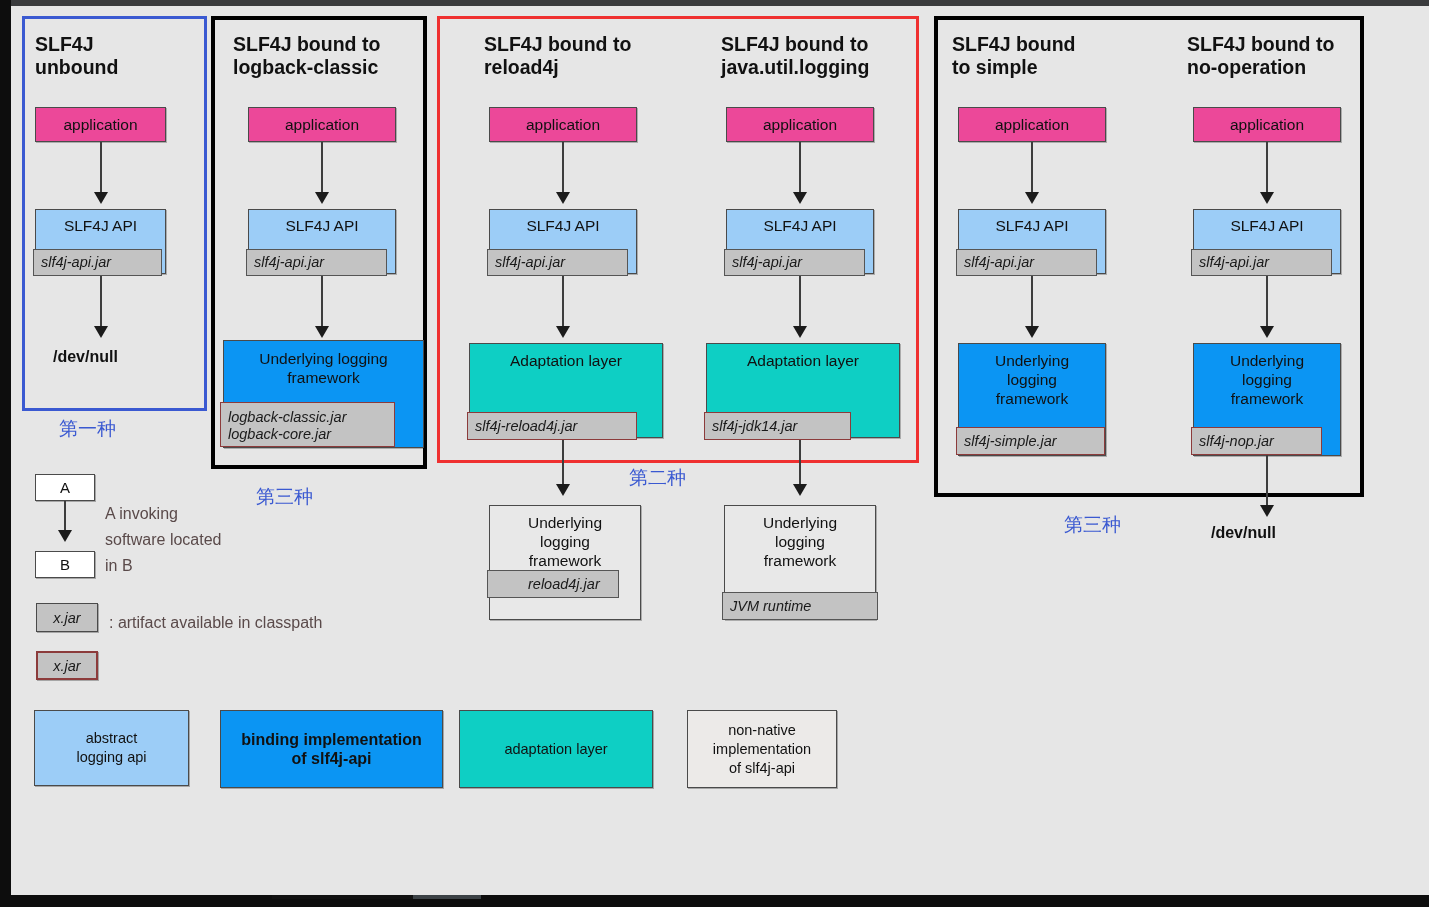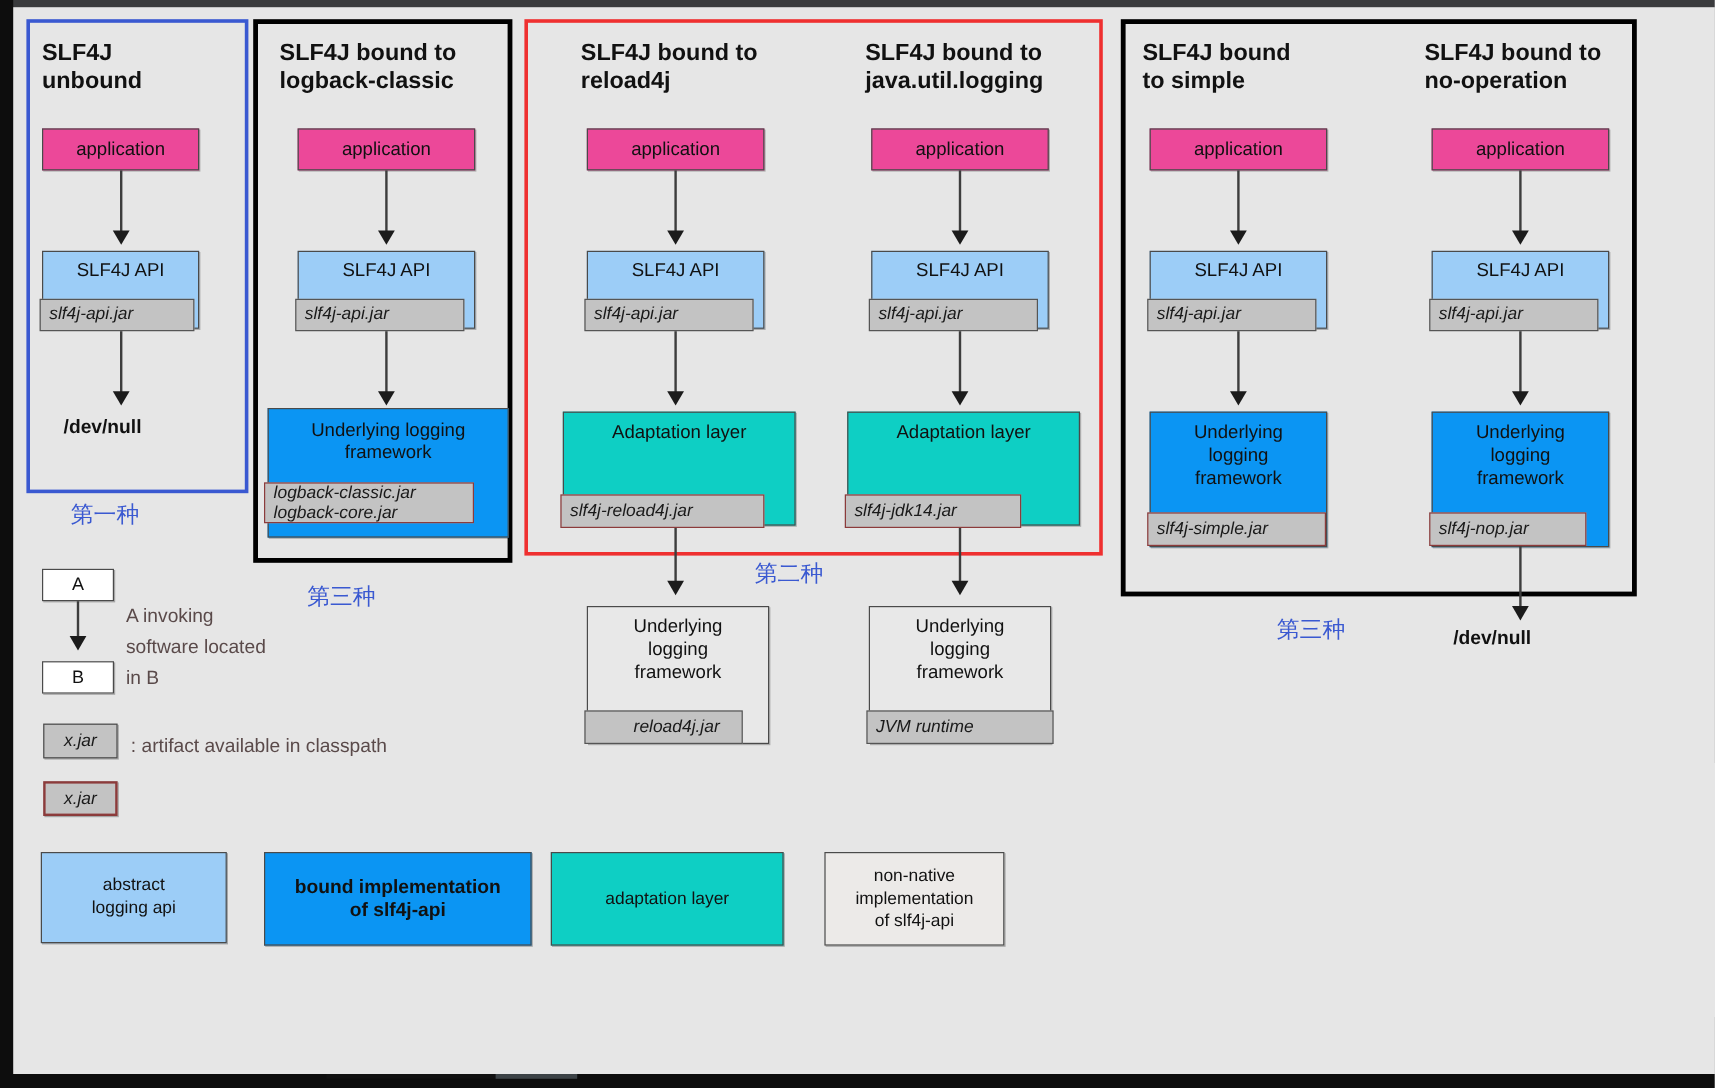--- a/index.html
+++ b/index.html
@@ -157,21 +157,21 @@
       <span>slf4j-api.jar</span>
     </div>
 
     <div class="arrow-line" style="left:310px;top:270px;height:52px;"></div>
     <div class="arrow-head" style="left:304px;top:320px;"></div>
 
     <div class="node native" style="left:212px;top:334px;width:201px;height:108px;padding-top:8px;">
       <span style="white-space:pre-line;">Underlying logging
 framework</span>
     </div>
-    <div class="jar binding" style="left:209px;top:396px;width:175px;height:34px;padding-top:2px;">
+    <div class="jar binding" style="left:209px;top:396px;width:175px;height:45px;padding-top:2px;">
       <span>logback-classic.jar
 logback-core.jar</span>
     </div>
 
     <div class="cn" style="left:245px;top:478px;">第三种</div>
 
     <div class="col-title" style="left:473px;top:27px;">SLF4J bound to
 reload4j</div>
 
     <div class="node app" style="left:478px;top:101px;width:148px;height:35px;">
@@ -198,21 +198,21 @@
     </div>
 
     <div class="arrow-line" style="left:551px;top:434px;height:46px;"></div>
     <div class="arrow-head" style="left:545px;top:478px;"></div>
 
     <div class="node plain" style="left:478px;top:499px;width:152px;height:115px;">
       <span style="white-space:pre-line;width:100%;">Underlying
 logging
 framework</span>
     </div>
-    <div class="jar" style="left:476px;top:586px;width:132px;height:28px;padding-left:40px;">
+    <div class="jar" style="left:476px;top:564px;width:132px;height:28px;padding-left:40px;">
       <span>reload4j.jar</span>
     </div>
 
     <div class="cn" style="left:618px;top:459px;">第二种</div>
 
     <div class="col-title" style="left:710px;top:27px;">SLF4J bound to
 java.util.logging</div>
 
     <div class="node app" style="left:715px;top:101px;width:148px;height:35px;">
       <span>application</span>
@@ -330,21 +330,21 @@
 
     <div class="lg-jar binding" style="left:25px;top:645px;width:62px;height:29px;">
       <span>x.jar</span>
     </div>
 
     <div class="swatch s-abstract" style="left:23px;top:704px;width:155px;height:76px;">
       <span>abstract
 logging api</span>
     </div>
     <div class="swatch s-native" style="left:209px;top:704px;width:223px;height:78px;">
-      <span>bound implementation
+      <span>binding implementation
 of slf4j-api</span>
     </div>
     <div class="swatch s-adapt" style="left:448px;top:704px;width:194px;height:78px;">
       <span>adaptation layer</span>
     </div>
     <div class="swatch s-nonnative" style="left:676px;top:704px;width:150px;height:78px;">
       <span>non-native
 implementation
 of slf4j-api</span>
     </div>

